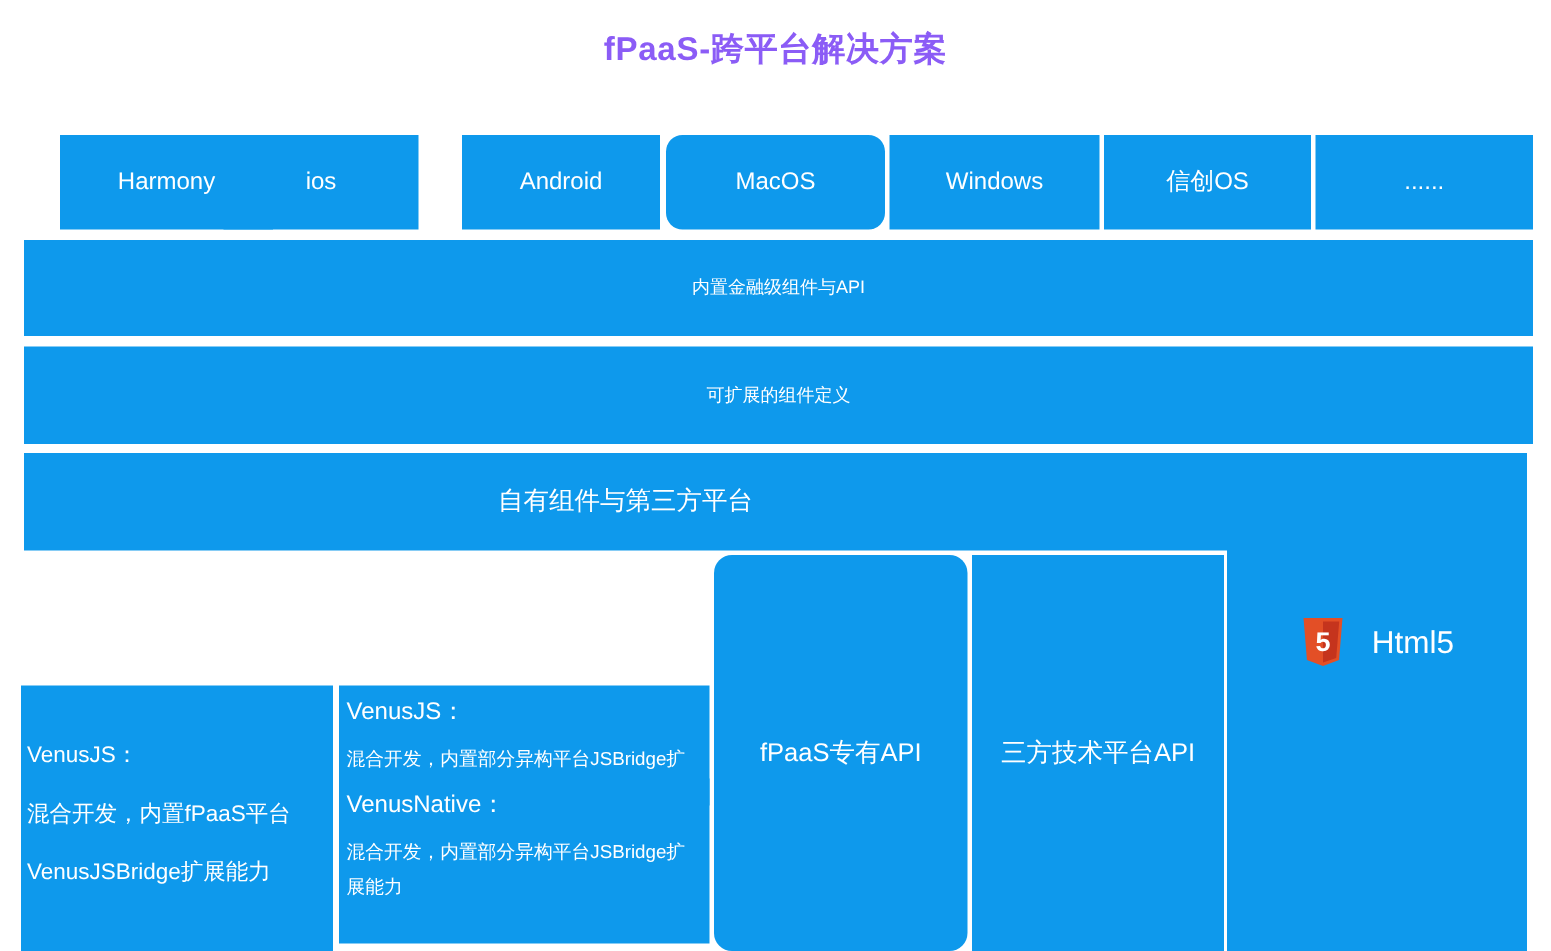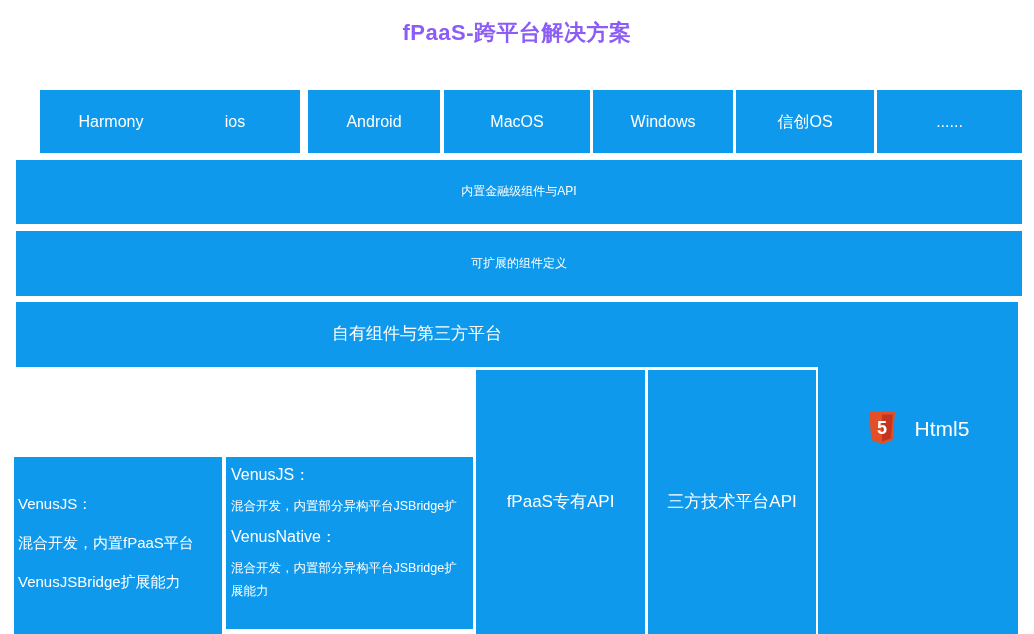--- a/index.html
+++ b/index.html
@@ -120,20 +120,21 @@
     margin: 0;
   }
 
   
   .col-fpaas {
     left: 476px;
     width: 169px;
     top: 370px;
     height: 264px;
     font-size: 17px;
+    border-radius: 12px;
   }
 
   
   .col-thirdparty {
     left: 648px;
     width: 168px;
     top: 370px;
     height: 264px;
     font-size: 17px;
   }
@@ -168,27 +169,27 @@
 </head>
 <body>
 
 <div id="diagram">
 
   <div class="title">fPaaS-跨平台解决方案</div>
 
   <div class="box os-cell" style="left:16px;  width:142px;margin-left:24px;">
     <span>Harmony</span>
   </div>
-  <div class="box os-cell" style="left:170px; width:130px;">
+  <div class="box os-cell" style="left:149px; width:130px;">
     <span>ios</span>
   </div>
   <div class="box os-cell" style="left:308px; width:132px;justify-content:center;">
     <span>Android</span>
   </div>
-  <div class="box os-cell" style="left:444px; width:146px;">
+  <div class="box os-cell" style="left:444px; width:146px;border-radius:11px;">
     <span>MacOS</span>
   </div>
   <div class="box os-cell" style="left:593px; width:140px;">
     <span>Windows</span>
   </div>
   <div class="box os-cell" style="left:736px; width:138px;">
     <span>信创OS</span>
   </div>
   <div class="box os-cell" style="left:877px; width:145px;">
     <span>......</span>

